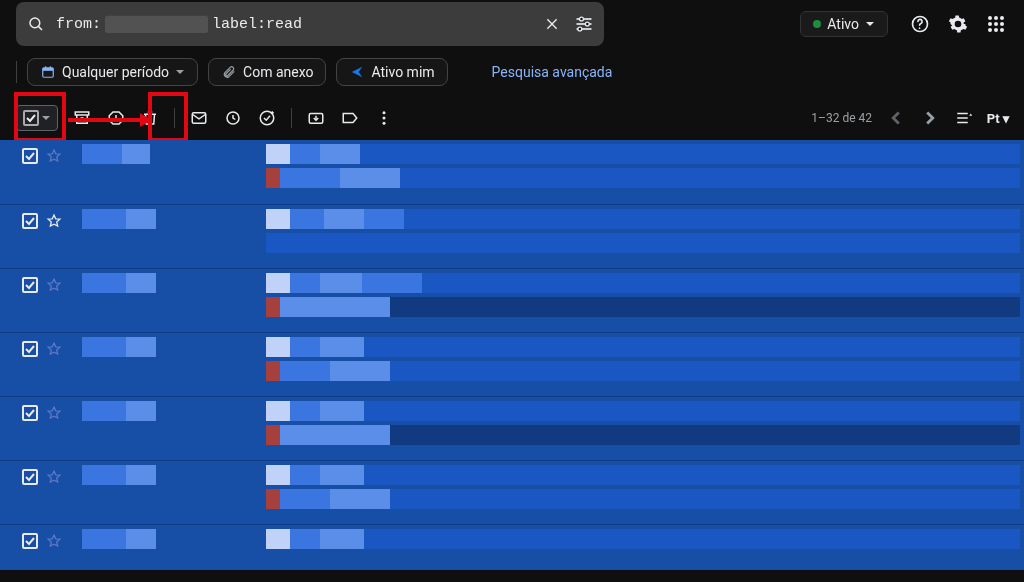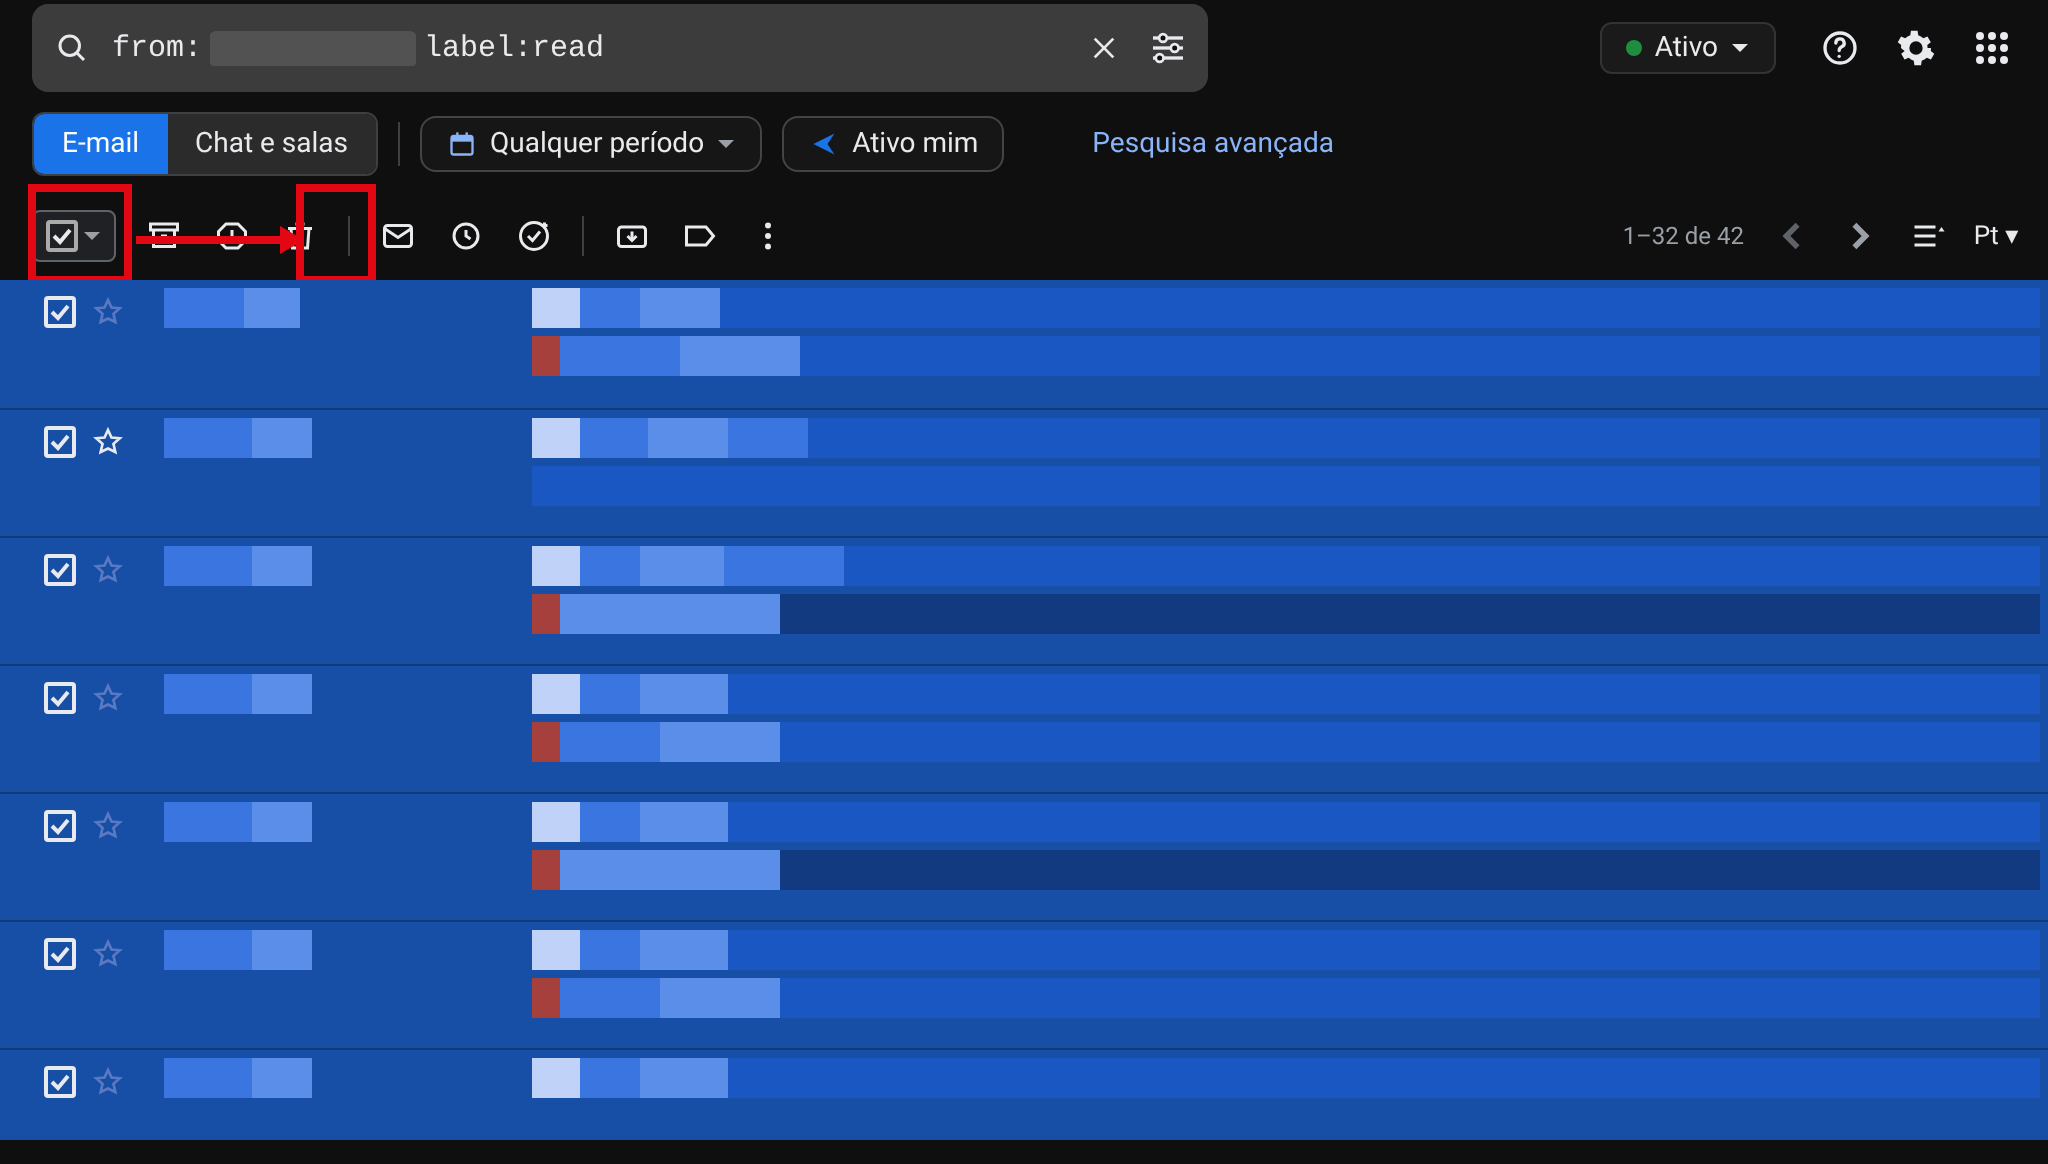--- a/index.html
+++ b/index.html
@@ -254,40 +254,44 @@
           <circle cx="15" cy="9" r="2"></circle>
         <circle cx="3" cy="15" r="2"></circle>
           <circle cx="9" cy="15" r="2"></circle>
           <circle cx="15" cy="15" r="2"></circle>
       </svg>
     </span>
   </div>
 </div>
 
 <div class="tab-row">
-  <div class="tab-group">
-    <div class="tab-btn active">E-mail</div>
-    <div class="tab-btn inactive">Chat e salas</div>
-  </div>
   <div class="vl"></div>
   <div class="chip">
     <span class="ci cal">
       <svg width="14" height="14" viewBox="0 0 24 24" fill="#8ab4f8">
           <rect x="3" y="5" width="18" height="16" rx="2" fill="none" stroke="#8ab4f8" stroke-width="2"></rect>
           <rect x="3" y="5" width="18" height="5"></rect>
           <line x1="8" y1="2" x2="8" y2="7" stroke="#8ab4f8" stroke-width="2"></line>
           <line x1="16" y1="2" x2="16" y2="7" stroke="#8ab4f8" stroke-width="2"></line>
         </svg>
     </span>
     <span>Qualquer período</span>
     <svg width="10" height="10" viewBox="0 0 10 10">
         <path d="M1 3 L5 7 L9 3" fill="#9aa0a6"></path>
       </svg>
   </div>
   <div class="chip">
+    <span class="ci attach">
+      <svg width="14" height="14" viewBox="0 0 24 24" fill="none" stroke="#9aa0a6" stroke-width="2">
+          <path d="M21 11l-9 9a5 5 0 0 1-7-7l9-9a3.5 3.5 0 0 1 5 5l-9 9a2 2 0 0 1-3-3l8-8"></path>
+        </svg>
+    </span>
+    <span>Com anexo</span>
+  </div>
+  <div class="chip">
     <span class="ci me">
       <svg width="14" height="14" viewBox="0 0 24 24" fill="#1a73e8">
           <path d="M3 12l18-9-6 9 6 9z"></path>
         </svg>
     </span>
     <span>Ativo mim</span>
   </div>
   <span class="adv-link">Pesquisa avançada</span>
 </div>
 
@@ -380,21 +384,21 @@
         </svg>
     </span>
     <span class="tb-ic">
       <svg width="18" height="18" viewBox="0 0 24 24" fill="#e8eaed">
           <rect x="3" y="5" width="14" height="2"></rect>
           <rect x="3" y="11" width="14" height="2"></rect>
           <rect x="3" y="17" width="14" height="2"></rect>
           <path d="M21 6l-2 3h4z"></path>
         </svg>
     </span>
-    <span class="tb-ic" style="font-size:13px;font-weight:400;color:#e8eaed;">Pt&nbsp;▾</span>
+    <span class="tb-ic" style="font-size:13px;font-weight:700;color:#e8eaed;">Pt&nbsp;▾</span>
   </div>
 
   <div class="red-box a"></div>
   <div class="red-arrow"></div>
   <div class="red-box b"></div>
 </div>
 
 <div class="list">
 
   <div class="row">

